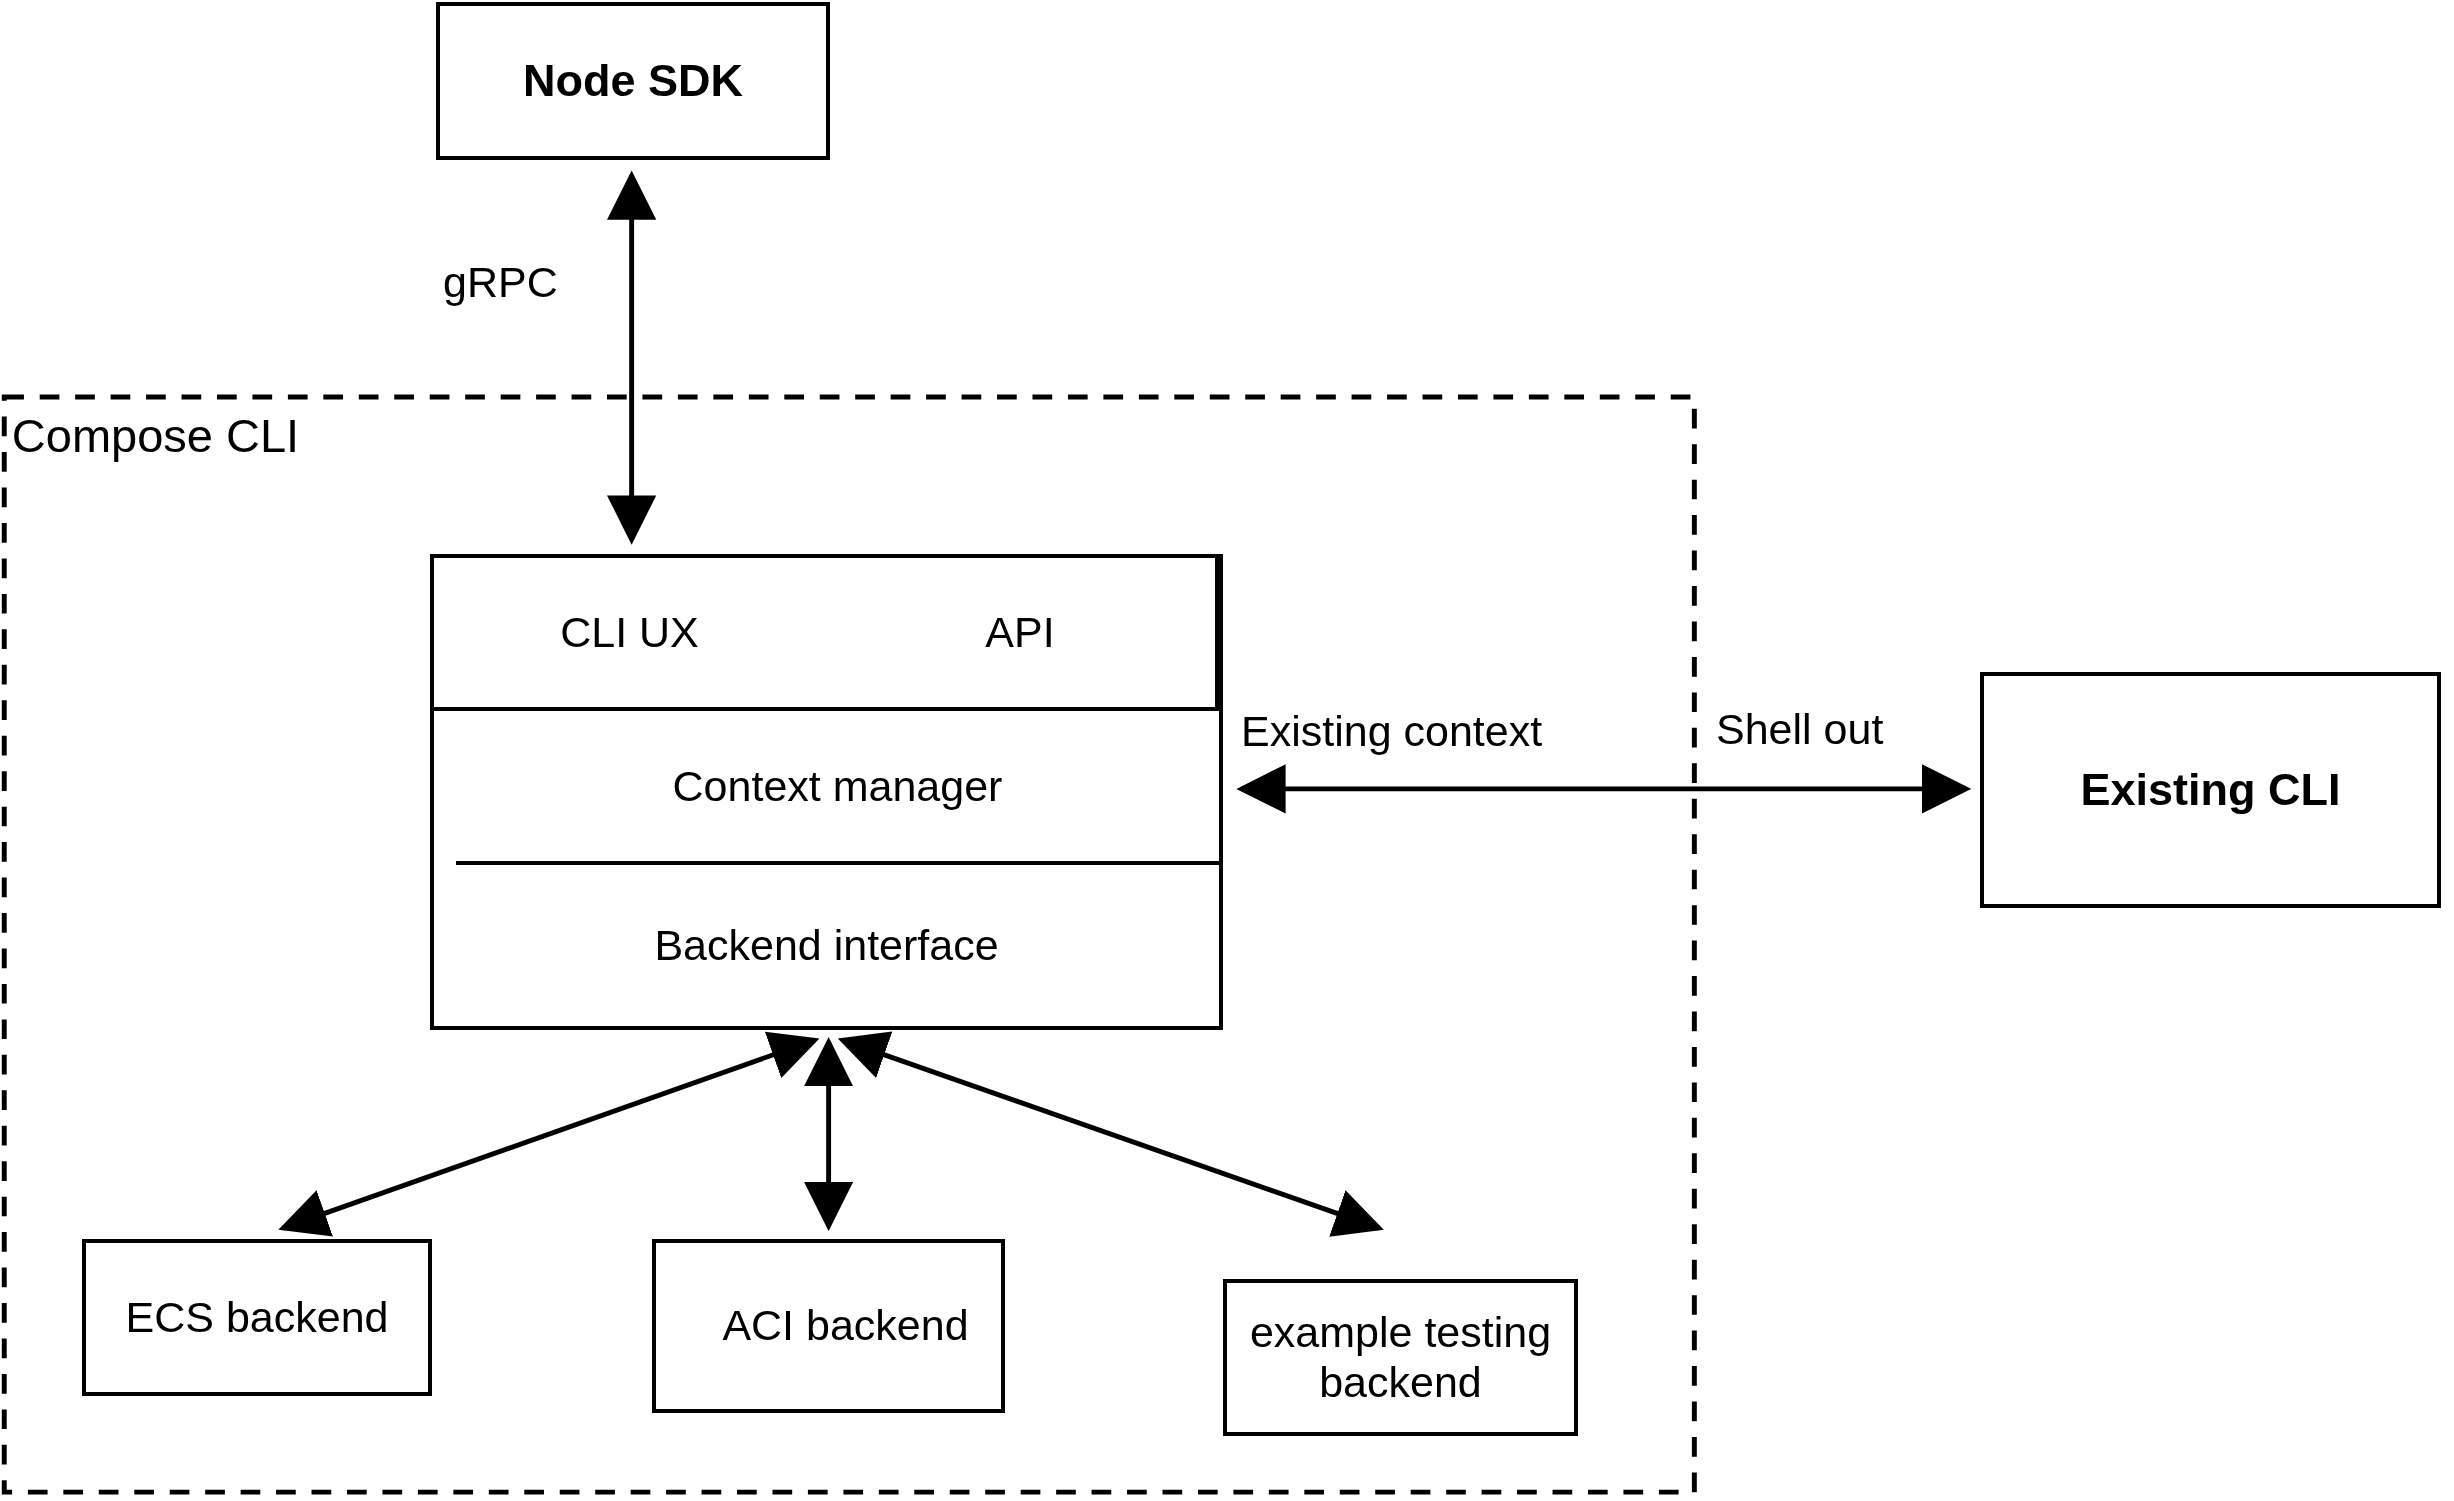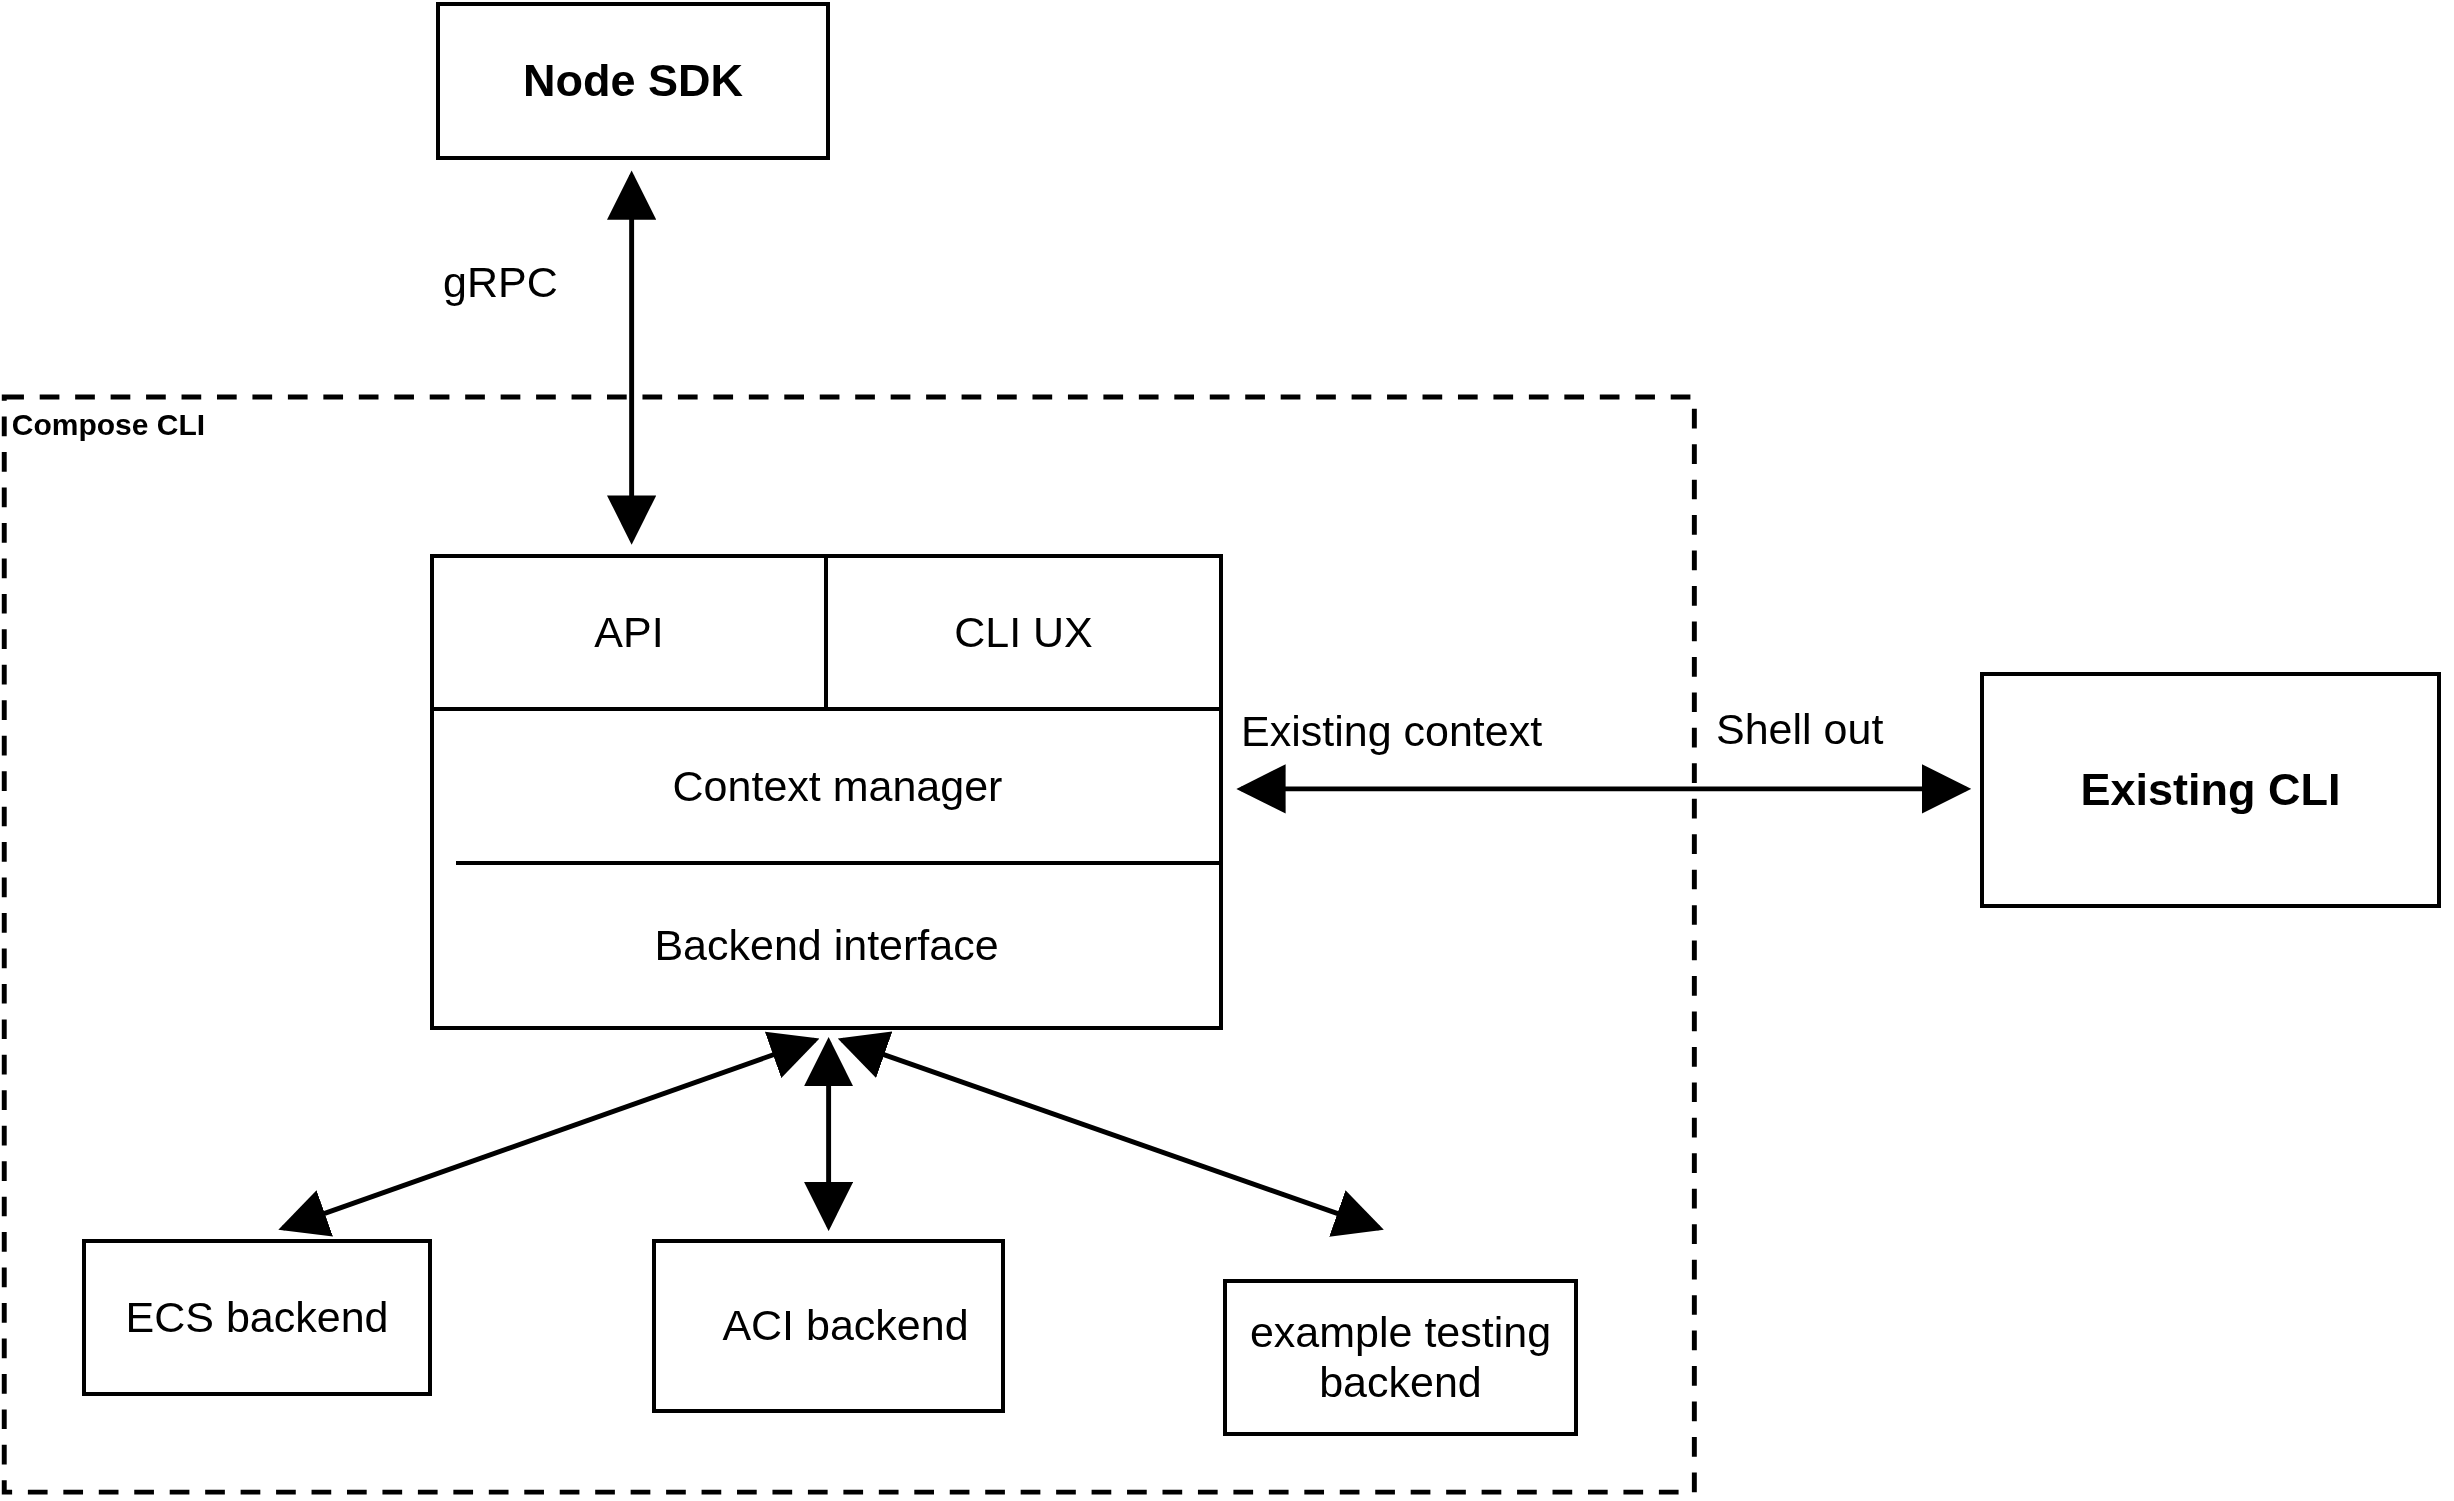--- a/index.html
+++ b/index.html
@@ -54,22 +54,22 @@
   .edge-label {
     position: absolute;
     color: #000000;
     font-size: 43px;
     text-align: left;
     white-space: nowrap;
   }
   .container-label {
     position: absolute;
     color: #000000;
-    font-size: 30px;
-    font-weight: bold;
+    font-size: 47px;
+    font-weight: normal;
     white-space: nowrap;
   }
   svg.overlay {
     position: absolute;
     left: 0;
     top: 0;
     width: 2455px;
     height: 1501px;
     pointer-events: none;
   }
@@ -102,25 +102,25 @@
   <div class="container-label" style="left: 11.8px; top: 408px;">Compose CLI</div>
 
   <div class="box bold" style="left: 436px; top: 2px; width: 394px; height: 158px;">
     <span>Node SDK</span>
   </div>
 
   <div class="edge-label" style="left: 443px; top: 258px; width: 177px;">gRPC</div>
 
   <div class="compound" style="left: 430px; top: 554px; width: 793px; height: 476px;">
     <div class="row" style="height: 153px; border-bottom: 4.9px solid #000000;">
+      <div class="cell" style="flex: 1;">
+        <span>CLI UX</span>
+      </div>
       <div class="cell" style="width: 394px; border-right: 4.9px solid #000000;">
         <span>API</span>
-      </div>
-      <div class="cell" style="flex: 1;">
-        <span>CLI UX</span>
       </div>
     </div>
     <div class="row rowlabel" style="height: 154px; border-bottom: 4.9px solid #000000; margin-left: 22px;">
       <span>Context manager</span>
     </div>
     <div class="row rowlabel" style="flex: 1;">
       <span>Backend interface</span>
     </div>
   </div>
 

